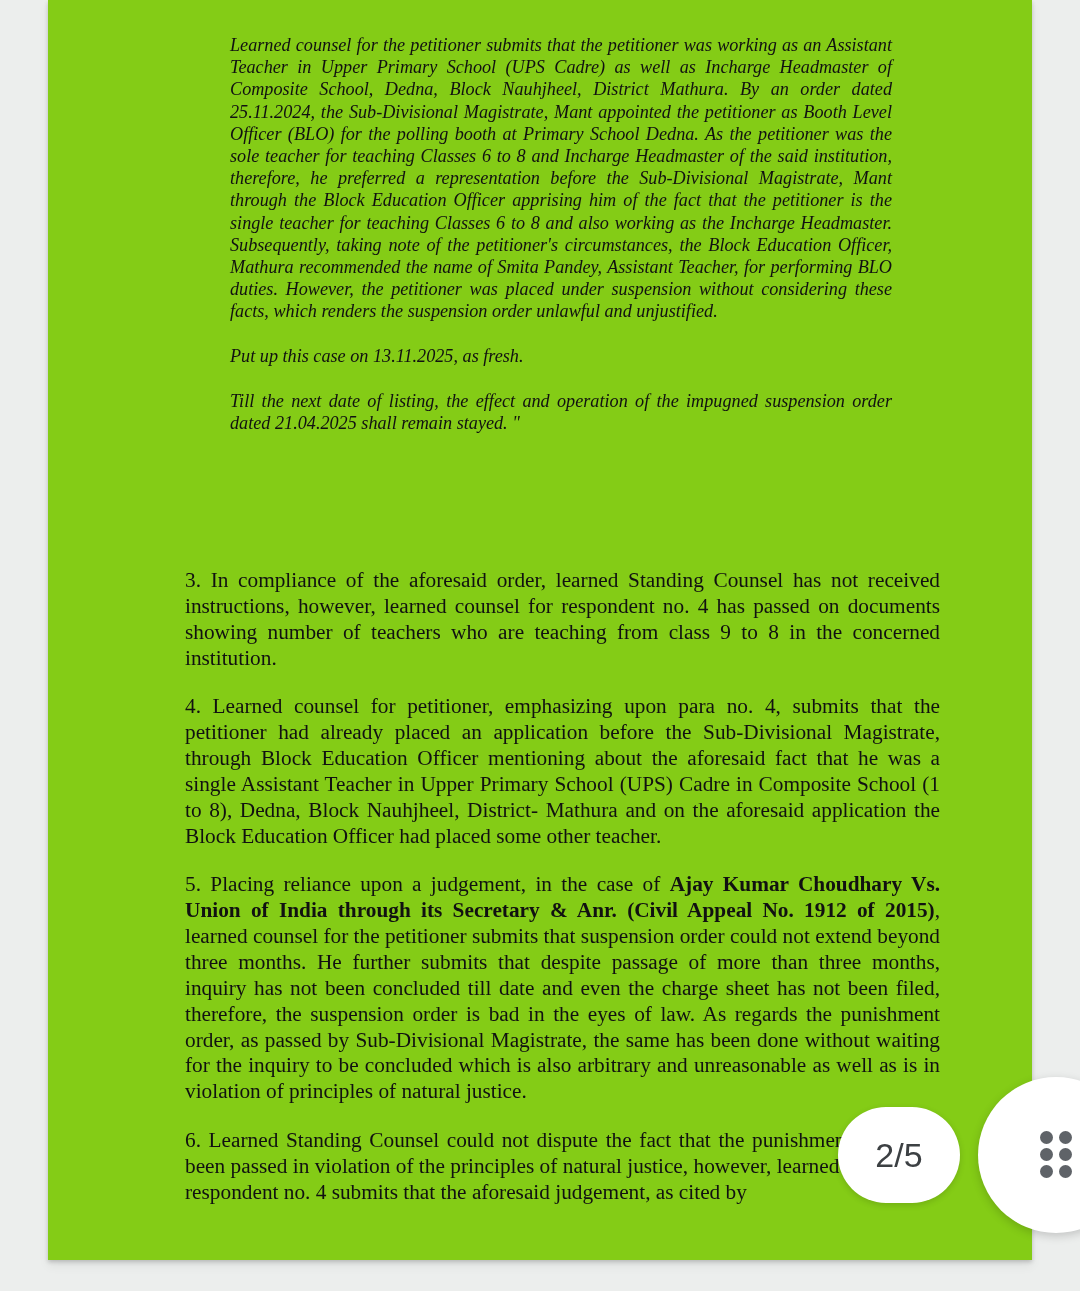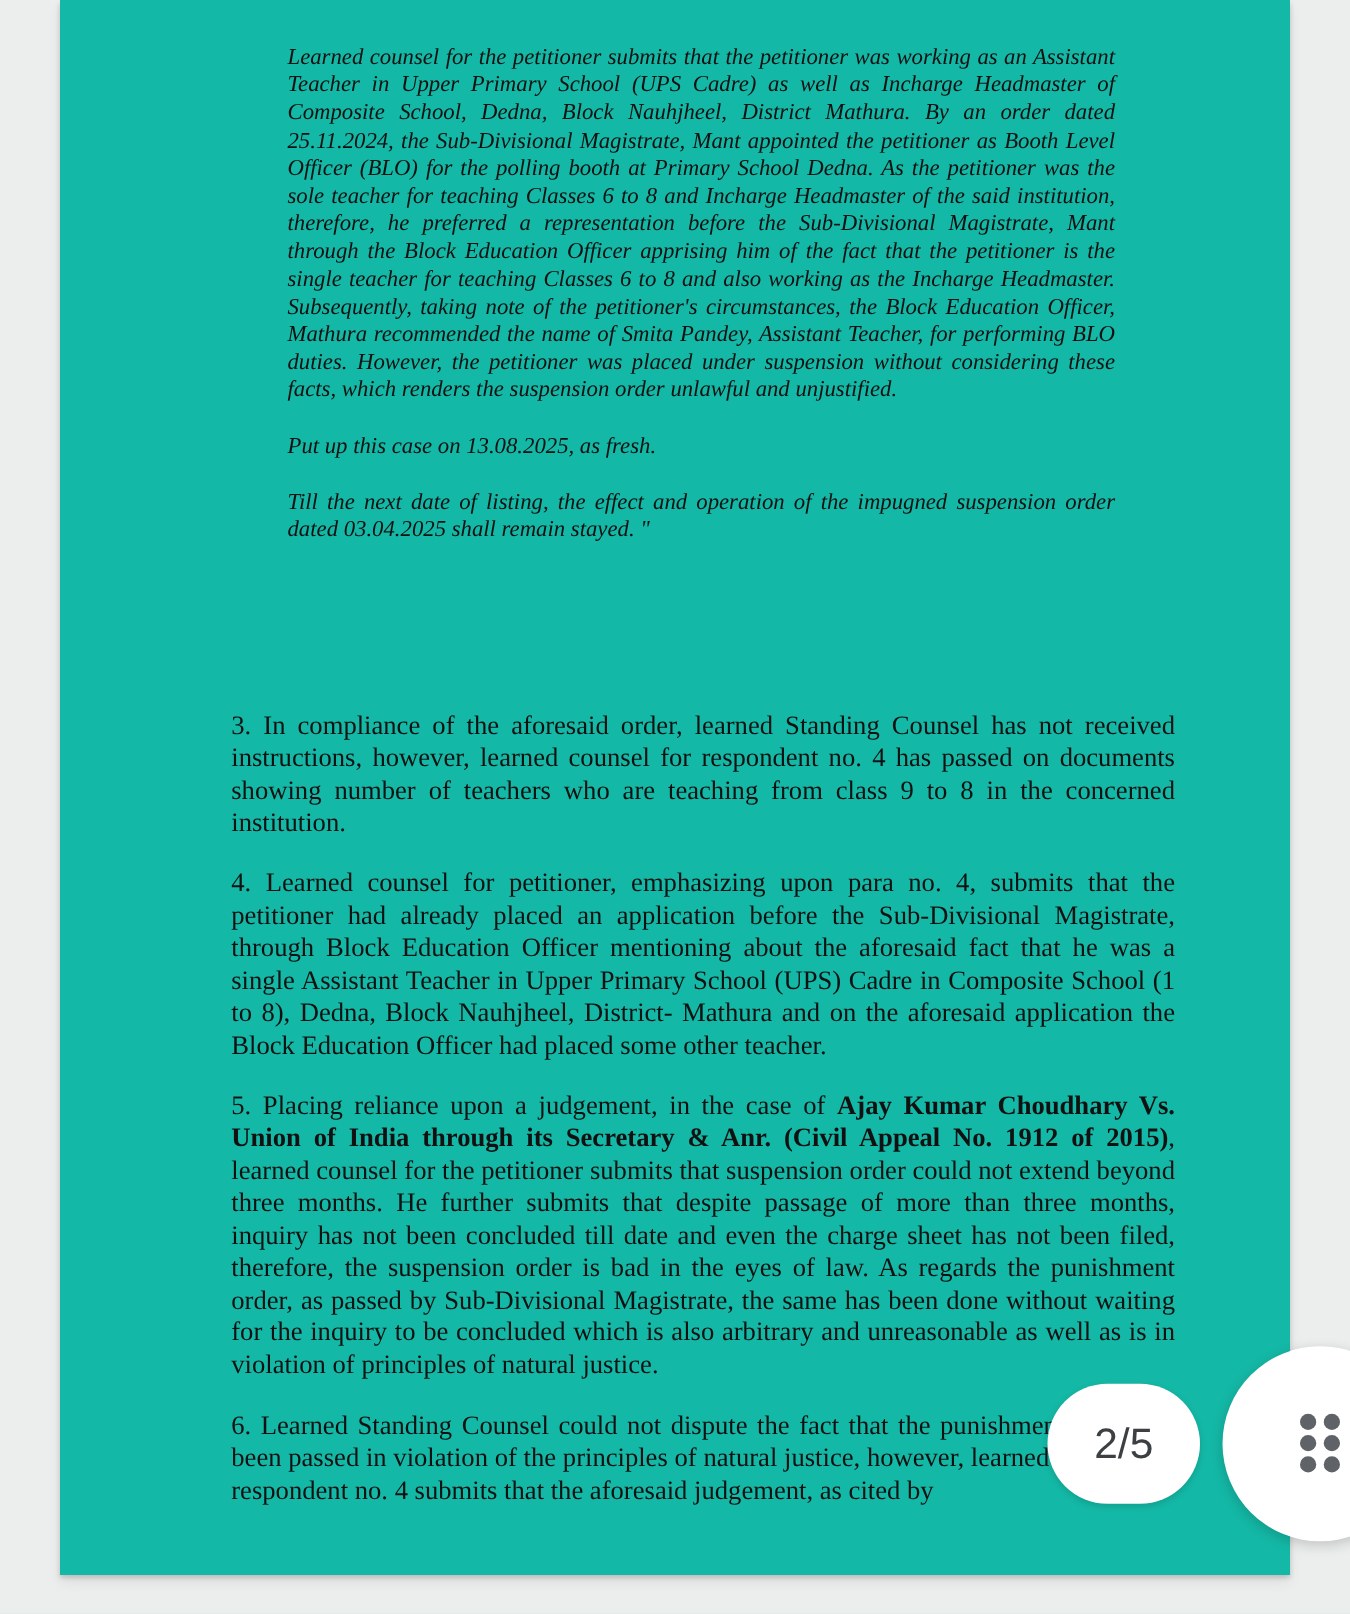--- a/index.html
+++ b/index.html
@@ -15,21 +15,21 @@
     width: 1080px;
     height: 1291px;
     background: #eceeed;
   }
   .page {
     position: absolute;
     left: 48px;
     top: 0;
     width: 984px;
     height: 1260px;
-    background: #14b8a6;
+    background: #84cc16;
     box-shadow: 0 2px 4px rgba(0,0,0,0.18), 0 6px 10px rgba(0,0,0,0.06);
     overflow: hidden;
   }
   .quote {
     position: absolute;
     left: 182px;
     top: 34px;
     width: 662px;
     font-family: "Liberation Serif", serif;
     font-style: italic;
@@ -100,22 +100,22 @@
     background: #5f6368;
   }
 </style>
 </head>
 <body>
 
 <div class="viewer">
   <div class="page">
     <div class="quote">
       <p>Learned counsel for the petitioner submits that the petitioner was working as an Assistant Teacher in Upper Primary School (UPS Cadre) as well as Incharge Headmaster of Composite School, Dedna, Block Nauhjheel, District Mathura. By an order dated 25.11.2024, the Sub-Divisional Magistrate, Mant appointed the petitioner as Booth Level Officer (BLO) for the polling booth at Primary School Dedna. As the petitioner was the sole teacher for teaching Classes 6 to 8 and Incharge Headmaster of the said institution, therefore, he preferred a representation before the Sub-Divisional Magistrate, Mant through the Block Education Officer apprising him of the fact that the petitioner is the single teacher for teaching Classes 6 to 8 and also working as the Incharge Headmaster. Subsequently, taking note of the petitioner's circumstances, the Block Education Officer, Mathura recommended the name of Smita Pandey, Assistant Teacher, for performing BLO duties. However, the petitioner was placed under suspension without considering these facts, which renders the suspension order unlawful and unjustified.</p>
-      <p>Put up this case on 13.08.2025, as fresh.</p>
-      <p>Till the next date of listing, the effect and operation of the impugned suspension order dated 03.04.2025 shall remain stayed. "</p>
+      <p>Put up this case on 13.11.2025, as fresh.</p>
+      <p>Till the next date of listing, the effect and operation of the impugned suspension order dated 21.04.2025 shall remain stayed. "</p>
     </div>
     <div class="body">
       <p>3. In compliance of the aforesaid order, learned Standing Counsel has not received instructions, however, learned counsel for respondent no. 4 has passed on documents showing number of teachers who are teaching from class 9 to 8 in the concerned institution.</p>
       <p>4. Learned counsel for petitioner, emphasizing upon para no. 4, submits that the petitioner had already placed an application before the Sub-Divisional Magistrate, through Block Education Officer mentioning about the aforesaid fact that he was a single Assistant Teacher in Upper Primary School (UPS) Cadre in Composite School (1 to 8), Dedna, Block Nauhjheel, District- Mathura and on the aforesaid application the Block Education Officer had placed some other teacher.</p>
       <p><span>5. Placing reliance upon a judgement, in the case of </span><b>Ajay Kumar Choudhary Vs. Union of India through its Secretary &amp; Anr. (Civil Appeal No. 1912 of 2015)</b><span>, learned counsel for the petitioner submits that suspension order could not extend beyond three months. He further submits that despite passage of more than three months, inquiry has not been concluded till date and even the charge sheet has not been filed, therefore, the suspension order is bad in the eyes of law. As regards the punishment order, as passed by Sub-Divisional Magistrate, the same has been done without waiting for the inquiry to be concluded which is also arbitrary and unreasonable as well as is in violation of principles of natural justice.</span></p>
       <p>6. Learned Standing Counsel could not dispute the fact that the punishment order has been passed in violation of the principles of natural justice, however, learned counsel for respondent no. 4 submits that the aforesaid judgement, as cited by</p>
     </div>
   </div>
 
   <div class="page-counter">2/5</div>

